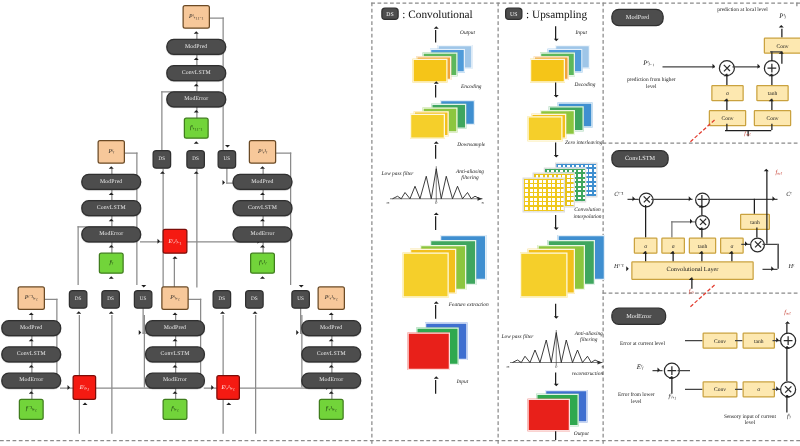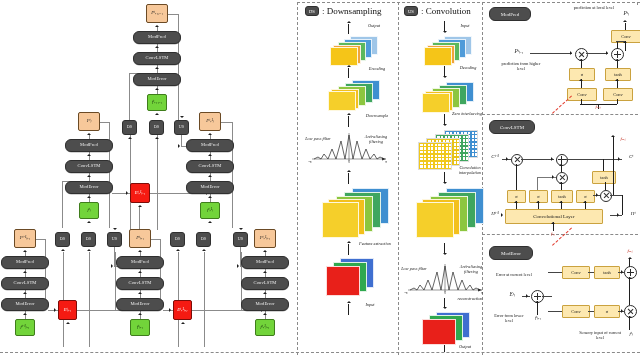--- a/index.html
+++ b/index.html
@@ -345,21 +345,21 @@
     <span>ModError</span>
   </div>
   <div class="arw up" style="left:263px;top:313px;"></div>
 
   <div class="nd fbox" style="left:255px;top:319px;width:20px;height:17px;">
     <span class="math">fᵗ₊¹ₗ₊₁</span>
   </div>
 
   <div class="abs" style="left:305px;top:6px;display:flex;align-items:center;gap:3px;">
     <span class="chip">DS</span>
-    <span class="legend-txt">: Downsampling</span>
+    <span class="legend-txt">: Convolutional</span>
   </div>
 
   <div class="blk" style="left:348px;top:24px;width:1.1px;height:10px;"></div>
   <div class="arw up" style="left:346.5px;top:21px;"></div>
   <div class="cap capi" style="left:356px;top:24px;width:36px;">Output</div>
 
   <div class="stack" style="left:330px;top:36px;width:52px;height:26px;">
     <div class="plane" style="left:20px;top:0px;width:26px;height:17px;background:#9fc6e8;"></div>
     <div class="plane" style="left:14px;top:3px;width:26px;height:17px;background:#4f9bd9;"></div>
     <div class="plane" style="left:8px;top:6px;width:26px;height:17px;background:#5cb85c;"></div>
@@ -418,21 +418,21 @@
     <div class="plane" style="left:7px;top:4px;width:32px;height:28px;background:#2fa84f;"></div>
     <div class="plane" style="left:0px;top:8px;width:32px;height:28px;background:#e8201a;"></div>
   </div>
 
   <div class="blk" style="left:348px;top:304px;width:1.1px;height:11px;"></div>
   <div class="arw up" style="left:346.5px;top:301px;"></div>
   <div class="cap capi" style="left:356px;top:303px;width:28px;">Input</div>
 
   <div class="abs" style="left:404px;top:6px;display:flex;align-items:center;gap:3px;">
     <span class="chip">US</span>
-    <span class="legend-txt">: Convolution</span>
+    <span class="legend-txt">: Upsampling</span>
   </div>
 
   <div class="blk" style="left:444px;top:21px;width:1.1px;height:11px;"></div>
   <div class="arw dn" style="left:442.5px;top:31px;"></div>
   <div class="cap capi" style="left:452px;top:24px;width:26px;">Input</div>
 
   <div class="stack" style="left:424px;top:36px;width:52px;height:27px;">
     <div class="plane" style="left:20px;top:0px;width:26px;height:17px;background:#9fc6e8;"></div>
     <div class="plane" style="left:14px;top:3px;width:26px;height:17px;background:#4f9bd9;"></div>
     <div class="plane" style="left:8px;top:6px;width:26px;height:17px;background:#5cb85c;"></div>

